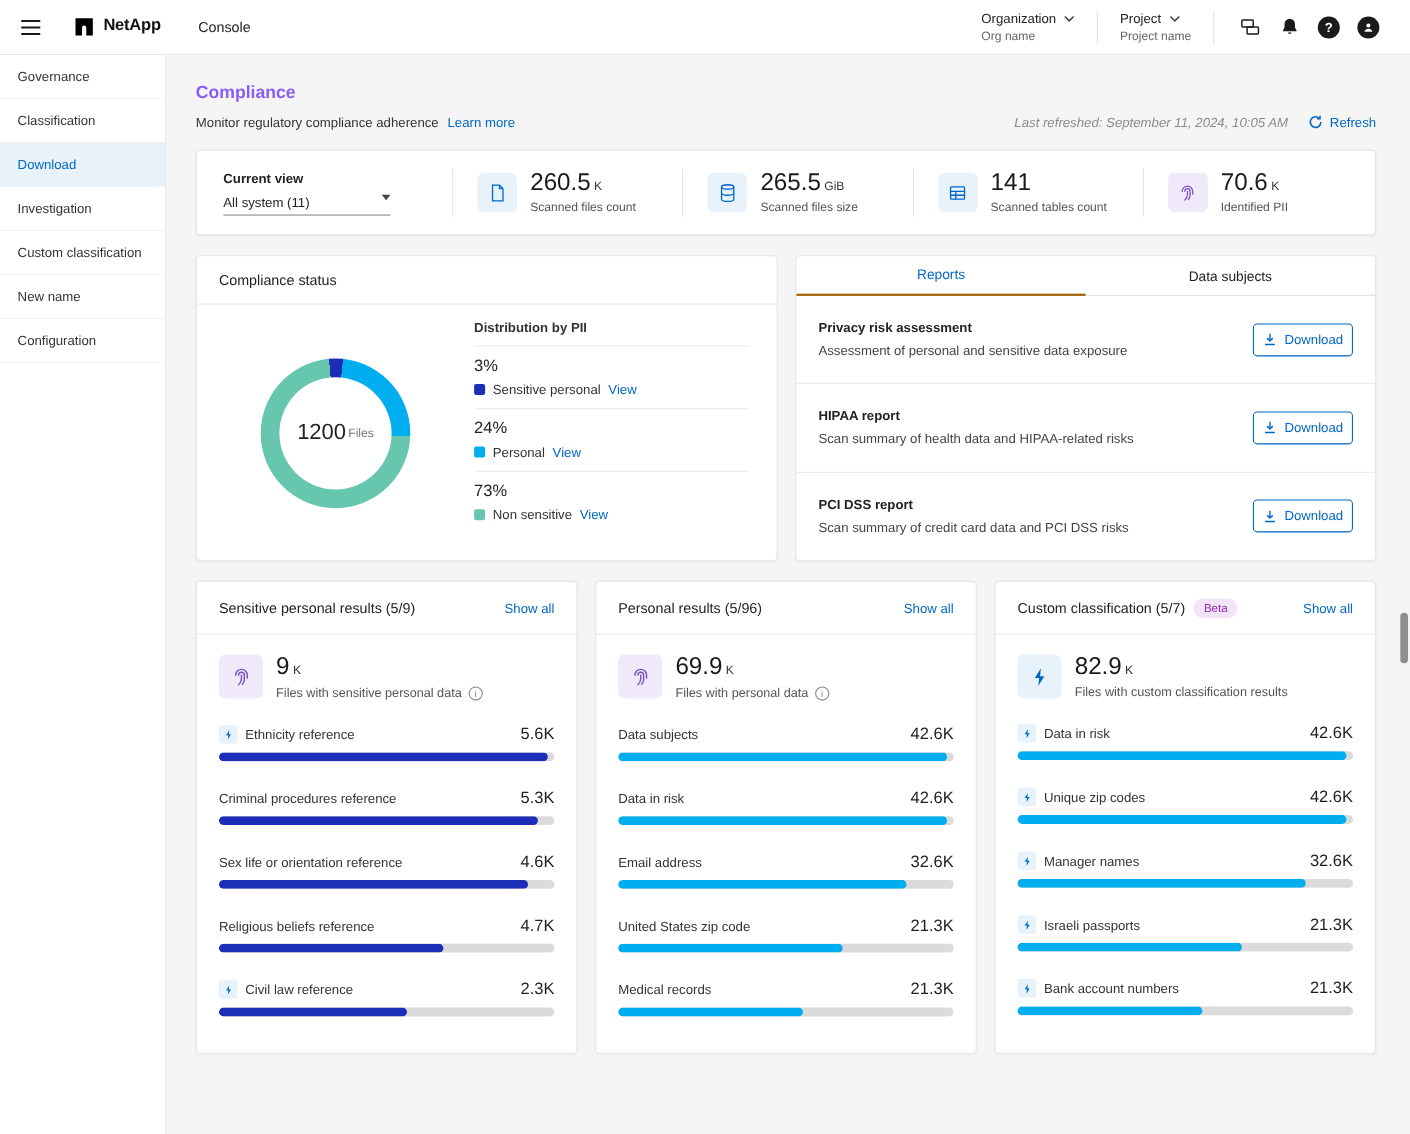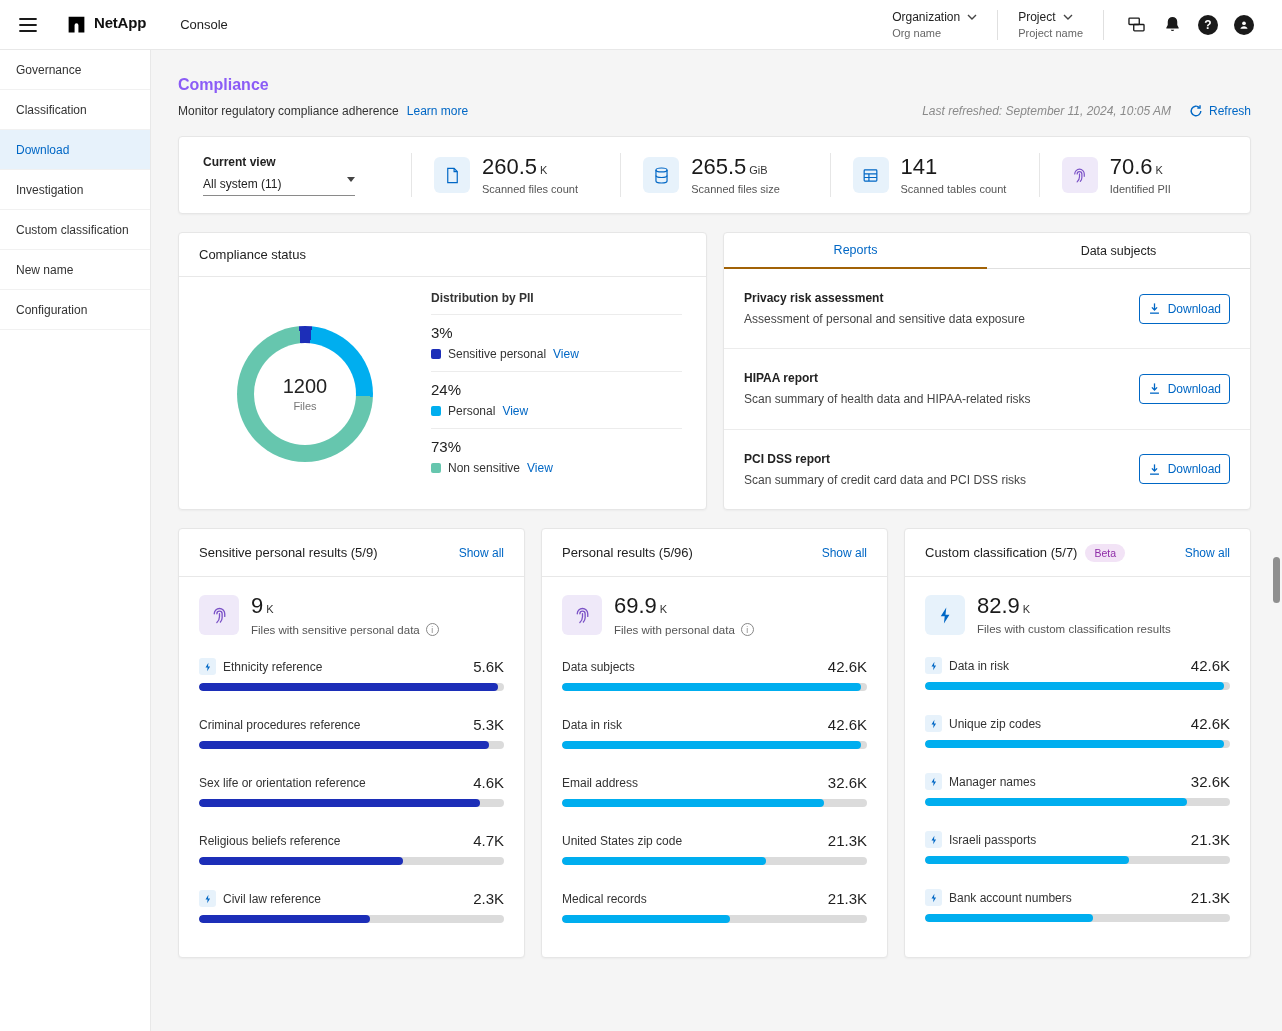--- a/index.html
+++ b/index.html
@@ -52,21 +52,21 @@
   .stat-unit { font-size:11px; color:#333; margin-left:3px; }
   .stat-label { font-size:11px; color:#555; margin-top:5px; }
 
   
   .row2 { margin-top:18px; display:flex; gap:16px; }
   .status-card { width:529px; height:278px; }
   .card-head { height:44px; display:flex; align-items:center; padding:0 20px; border-bottom:1px solid #e8e8e8; font-size:13px; color:#222; }
   .status-body { display:flex; height:233px; }
   .donut-wrap { width:252px; display:flex; align-items:center; justify-content:center; }
   .donut { width:136px; height:136px; border-radius:50%; position:relative; background:#ddd; }
-  .donut-hole { position:absolute; inset:17px; border-radius:50%; background:#fff; display:flex; flex-direction:column; align-items:center; justify-content:center; gap:2px; }
+  .donut-hole { position:absolute; inset:17px; border-radius:50%; background:#fff; display:flex; flex-direction:row; align-items:center; justify-content:center; gap:2px; }
   .donut-value { font-size:20px; color:#222; }
   .donut-label { font-size:11px; color:#777; }
   .dist { flex:1; padding:14px 24px 0 0; }
   .dist-title { font-size:12px; font-weight:700; color:#333; padding-bottom:9px; border-bottom:1px solid #ececec; }
   .dist-item { padding:9px 0 10px; border-bottom:1px solid #ececec; }
   .dist-item:last-child { border-bottom:none; }
   .dist-pct { font-size:15px; color:#222; }
   .dist-row { display:flex; align-items:center; gap:7px; margin-top:6px; }
   .swatch { width:10px; height:10px; border-radius:2px; display:inline-block; background:#999; }
   .dist-label { font-size:12px; color:#333; }

